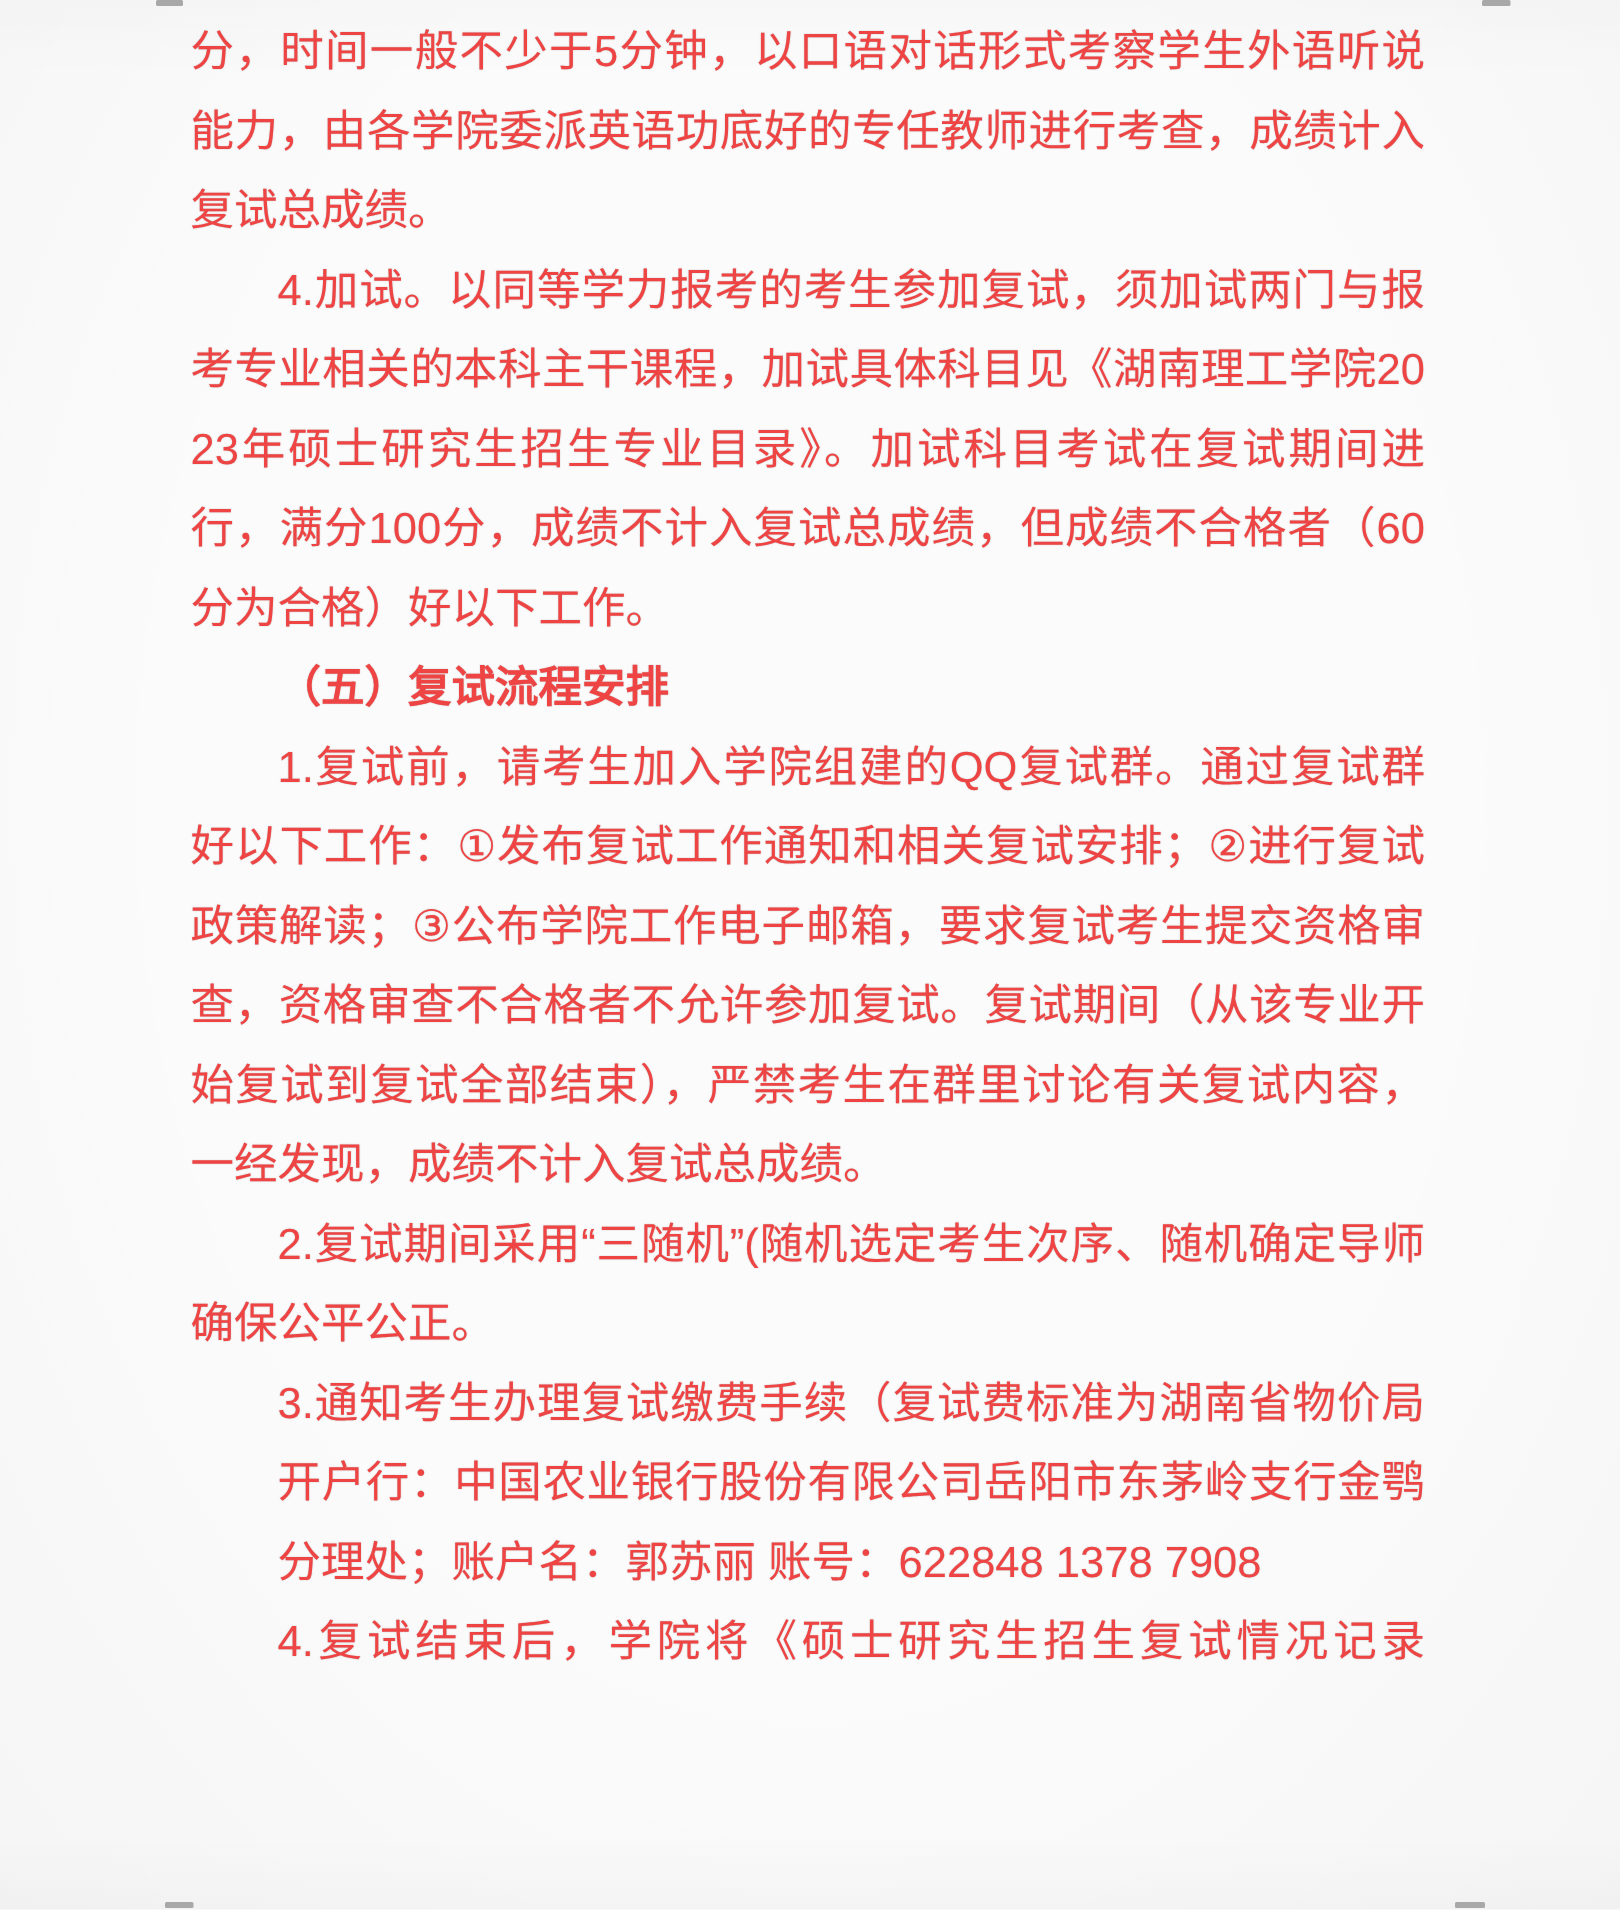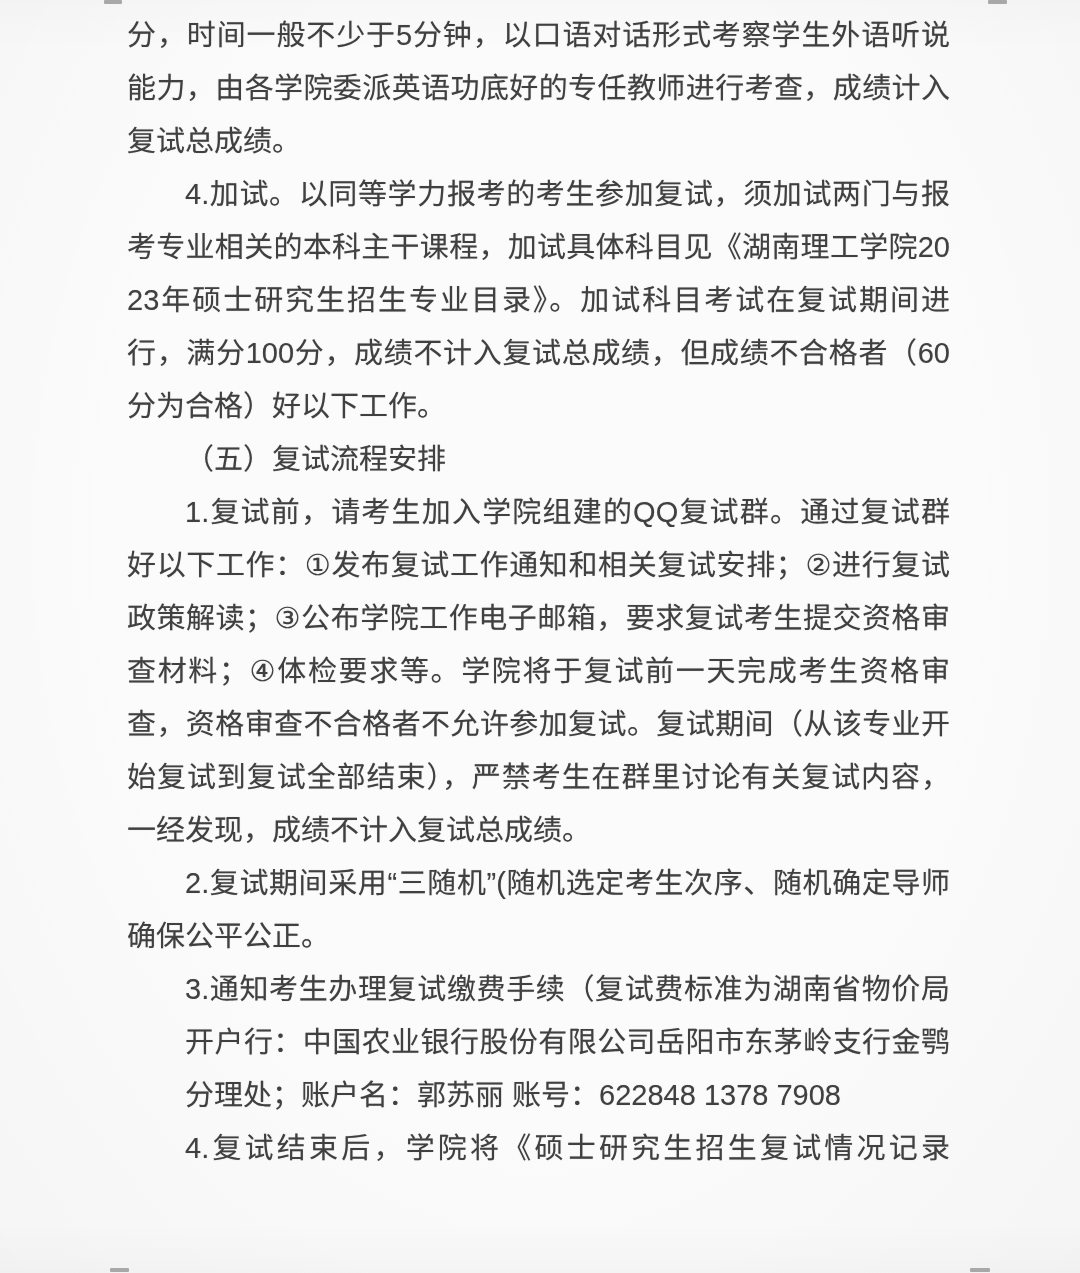--- a/index.html
+++ b/index.html
@@ -26,34 +26,34 @@
   .page {
     position: absolute;
     left: 127px;
     top: 9px;
     width: 823px;
   }
   .line {
     height: 53px;
     line-height: 53px;
     font-size: 29px;
-    color: #404040;
+    color: #ef4444;
     text-shadow: 0 0 1px rgba(30,30,30,0.28);
     overflow: hidden;
   }
   .just {
     text-align: justify;
     text-align-last: justify;
     text-justify: inter-character;
   }
   .indent {
     text-indent: 2em;
   }
   .bold {
-    font-weight: 400;
+    font-weight: 700;
   }
   
   .edge-mark {
     position: absolute;
     height: 4px;
     background: #a8a8a8;
     border-radius: 1px;
   }
   .edge-mark.top-left     { left: 104px; top: 0; width: 18px; }
   .edge-mark.top-right    { left: 988px; top: 0; width: 19px; }
@@ -76,21 +76,20 @@
   <div class="line">复试总成绩。</div>
   <div class="line just indent">4.加试。以同等学力报考的考生参加复试，须加试两门与报</div>
   <div class="line just">考专业相关的本科主干课程，加试具体科目见《湖南理工学院20</div>
   <div class="line just">23年硕士研究生招生专业目录》。加试科目考试在复试期间进</div>
   <div class="line just">行，满分100分，成绩不计入复试总成绩，但成绩不合格者（60</div>
   <div class="line">分为合格）好以下工作。</div>
   <div class="line indent bold">（五）复试流程安排</div>
   <div class="line just indent">1.复试前，请考生加入学院组建的QQ复试群。通过复试群做</div>
   <div class="line just">好以下工作：①发布复试工作通知和相关复试安排；②进行复试</div>
   <div class="line just">政策解读；③公布学院工作电子邮箱，要求复试考生提交资格审</div>
-  <div class="line just">查材料；④体检要求等。学院将于复试前一天完成考生资格审</div>
   <div class="line just">查，资格审查不合格者不允许参加复试。复试期间（从该专业开</div>
   <div class="line just">始复试到复试全部结束），严禁考生在群里讨论有关复试内容，</div>
   <div class="line">一经发现，成绩不计入复试总成绩。</div>
   <div class="line just indent">2.复试期间采用“三随机”(随机选定考生次序、随机确定导师</div>
   <div class="line">确保公平公正。</div>
   <div class="line just indent">3.通知考生办理复试缴费手续（复试费标准为湖南省物价局</div>
   <div class="line just indent">开户行：中国农业银行股份有限公司岳阳市东茅岭支行金鹗</div>
   <div class="line indent">分理处；账户名：郭苏丽 账号：622848 1378 7908 48278。</div>
   <div class="line just indent">4.复试结束后，学院将《硕士研究生招生复试情况记录</div>
 </div>

